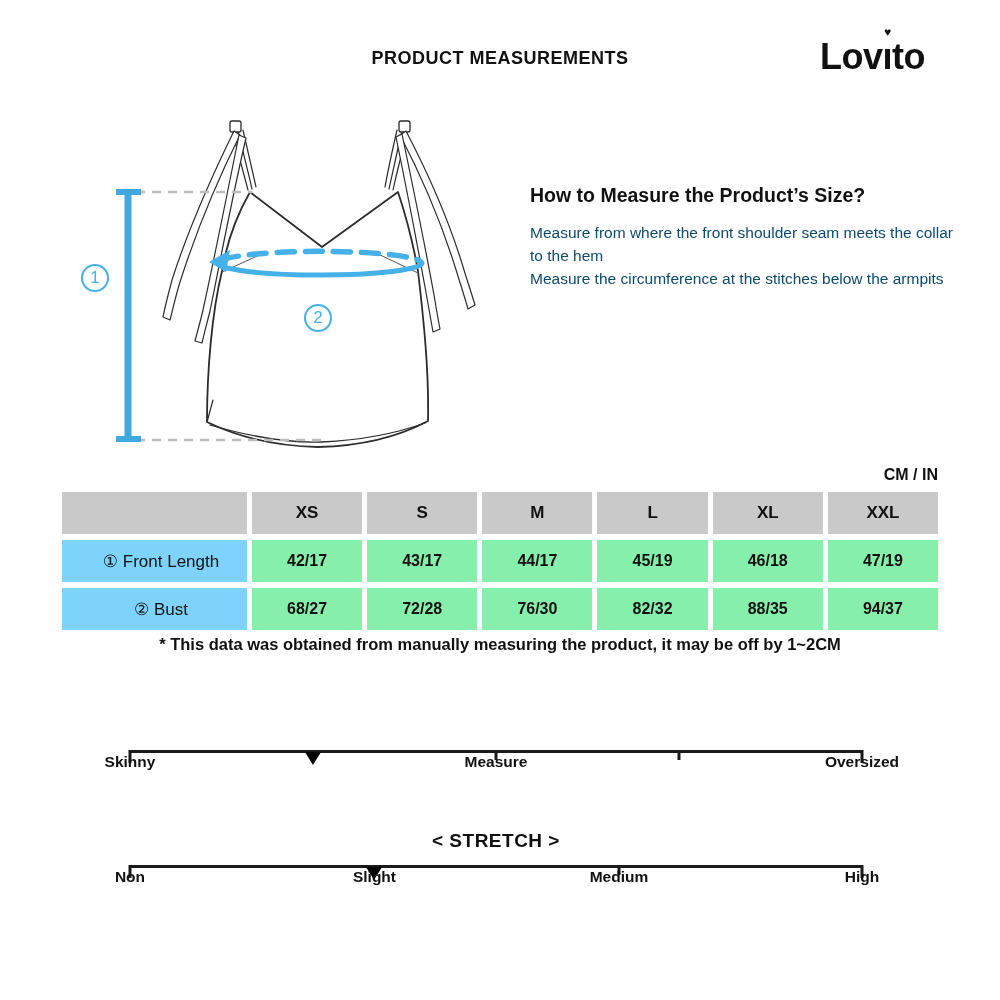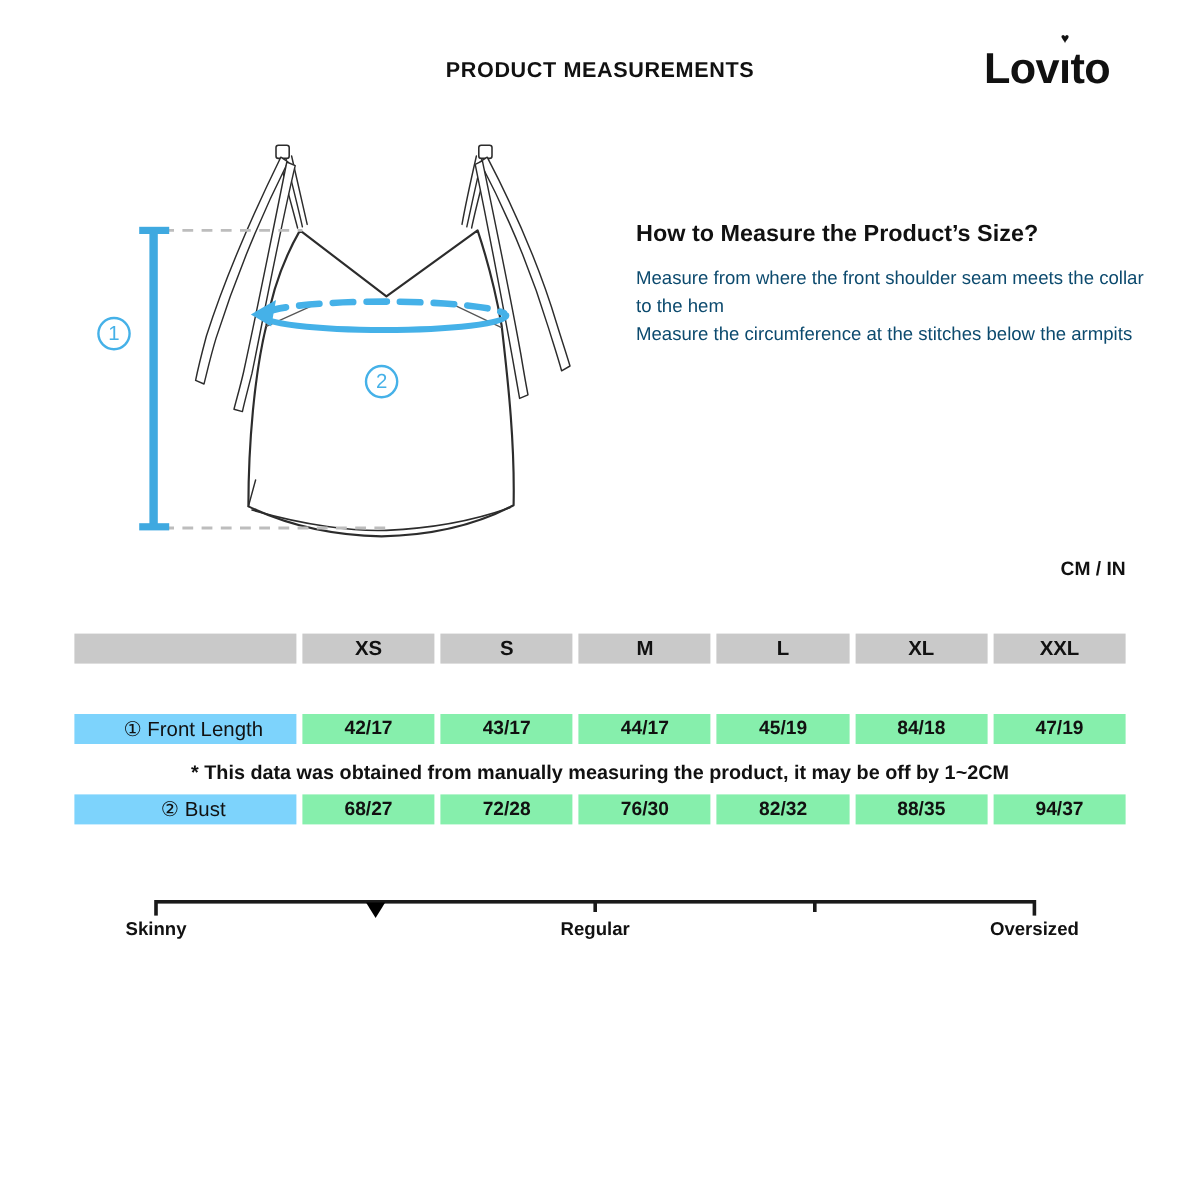--- a/index.html
+++ b/index.html
@@ -27,42 +27,42 @@
   
   .instructions { position:absolute; left:530px; top:184px; width:425px; }
   .howto-heading { font-size:19.5px; font-weight:700; margin-bottom:14px; }
   .measure-label { font-size:16px; font-weight:700; margin-top:7px; }
   .measure-desc  { font-size:15.5px; color:#0c4a6e; line-height:23px; }
 
   
   .units-label { position:absolute; top:466px; right:62px; font-size:16px; font-weight:700; }
   .size-table { position:absolute; left:62px; top:492px; width:876px; display:grid;
                 grid-template-columns:185px repeat(6,1fr); column-gap:5px; row-gap:6px; }
-  .size-table > div { height:25px; display:flex; align-items:center; justify-content:center;margin-top:36px; }
+  .size-table > div { height:42px; display:flex; align-items:center; justify-content:center; }
   .cell-corner, .cell-head { background:#c9c9c9; font-weight:700; font-size:17px; }
   .cell-label { background:#7dd3fc; justify-content:flex-start; padding-left:13px;
                 font-size:17px; font-weight:400; }
   .cell-val { background:#86efac; font-weight:600; font-size:16px; }
 
   
   .footnote { position:absolute; top:635px; left:0; right:0; text-align:center;
               font-size:16.5px; font-weight:700; }
 
   
   .scale { position:absolute; left:130px; width:732px; height:78px; }
   .scale-fit { top:737px; } .scale-stretch { top:830px; }
   .scale-title { text-align:center; font-size:19px; font-weight:800; letter-spacing:.5px; }
   .scale-line { position:relative; margin-top:13px; height:3px; background:#1a1a1a; }
   .scale-line .tick { position:absolute; top:0; width:3px; background:#1a1a1a;
                       transform:translateX(-50%); }
   .scale-line .tick.end { height:13px; } .scale-line .tick.mid { height:10px; }
   .scale-line .marker { position:absolute; top:2px; width:0; height:0; transform:translateX(-50%);
                         border-left:8px solid transparent; border-right:8px solid transparent;
                         border-top:13px solid #000; }
-  .scale-labels { position:relative; margin-top:13px; height:20px;text-decoration:underline; }
+  .scale-labels { position:relative; height:20px;text-decoration:underline; }
   .scale-labels .scale-label { position:absolute; transform:translateX(-50%);
                                font-size:15.5px; font-weight:700; white-space:nowrap; }
 </style>
 </head>
 <body>
 
 <div class="stage">
 
   <div class="page-title">PRODUCT MEASUREMENTS</div>
 
@@ -136,21 +136,21 @@
     <div class="cell-head">M</div>
     <div class="cell-head">L</div>
     <div class="cell-head">XL</div>
     <div class="cell-head">XXL</div>
 
     <div class="cell-label">① Front Length</div>
     <div class="cell-val">42/17</div>
     <div class="cell-val">43/17</div>
     <div class="cell-val">44/17</div>
     <div class="cell-val">45/19</div>
-    <div class="cell-val">84/18</div>
+    <div class="cell-val">46/18</div>
     <div class="cell-val">47/19</div>
 
     <div class="cell-label">② Bust</div>
     <div class="cell-val">68/27</div>
     <div class="cell-val">72/28</div>
     <div class="cell-val">76/30</div>
     <div class="cell-val">82/32</div>
     <div class="cell-val">88/35</div>
     <div class="cell-val">94/37</div>
   </div>
@@ -160,19 +160,34 @@
   <div class="scale scale-fit">
     <div class="scale-line">
         <div class="tick end" style="left: 0%;"></div>
         <div class="tick mid" style="left: 50%;"></div>
         <div class="tick mid" style="left: 75%;"></div>
         <div class="tick end" style="left: 100%;"></div>
         <div class="marker" style="left: 25%;"></div>
       </div>
     <div class="scale-labels">
         <div class="scale-label" style="left: 0%;">Skinny</div>
-        <div class="scale-label" style="left: 50%;">Regular</div>
+        <div class="scale-label" style="left: 50%;">Measure</div>
         <div class="scale-label" style="left: 100%;">Oversized</div>
       </div>
   </div>
 
+  <div class="scale scale-stretch">
+    <div class="scale-title">&lt; STRETCH &gt;</div>
+    <div class="scale-line">
+        <div class="tick end" style="left: 0%;"></div>
+        <div class="tick mid" style="left: 66.8%;"></div>
+        <div class="tick end" style="left: 100%;"></div>
+        <div class="marker" style="left: 33.4%;"></div>
+      </div>
+    <div class="scale-labels">
+        <div class="scale-label" style="left: 0%;">Non</div>
+        <div class="scale-label" style="left: 33.4%;">Slight</div>
+        <div class="scale-label" style="left: 66.8%;">Medium</div>
+        <div class="scale-label" style="left: 100%;">High</div>
+      </div>
+  </div>
 
 </div>
 
 </body></html>

